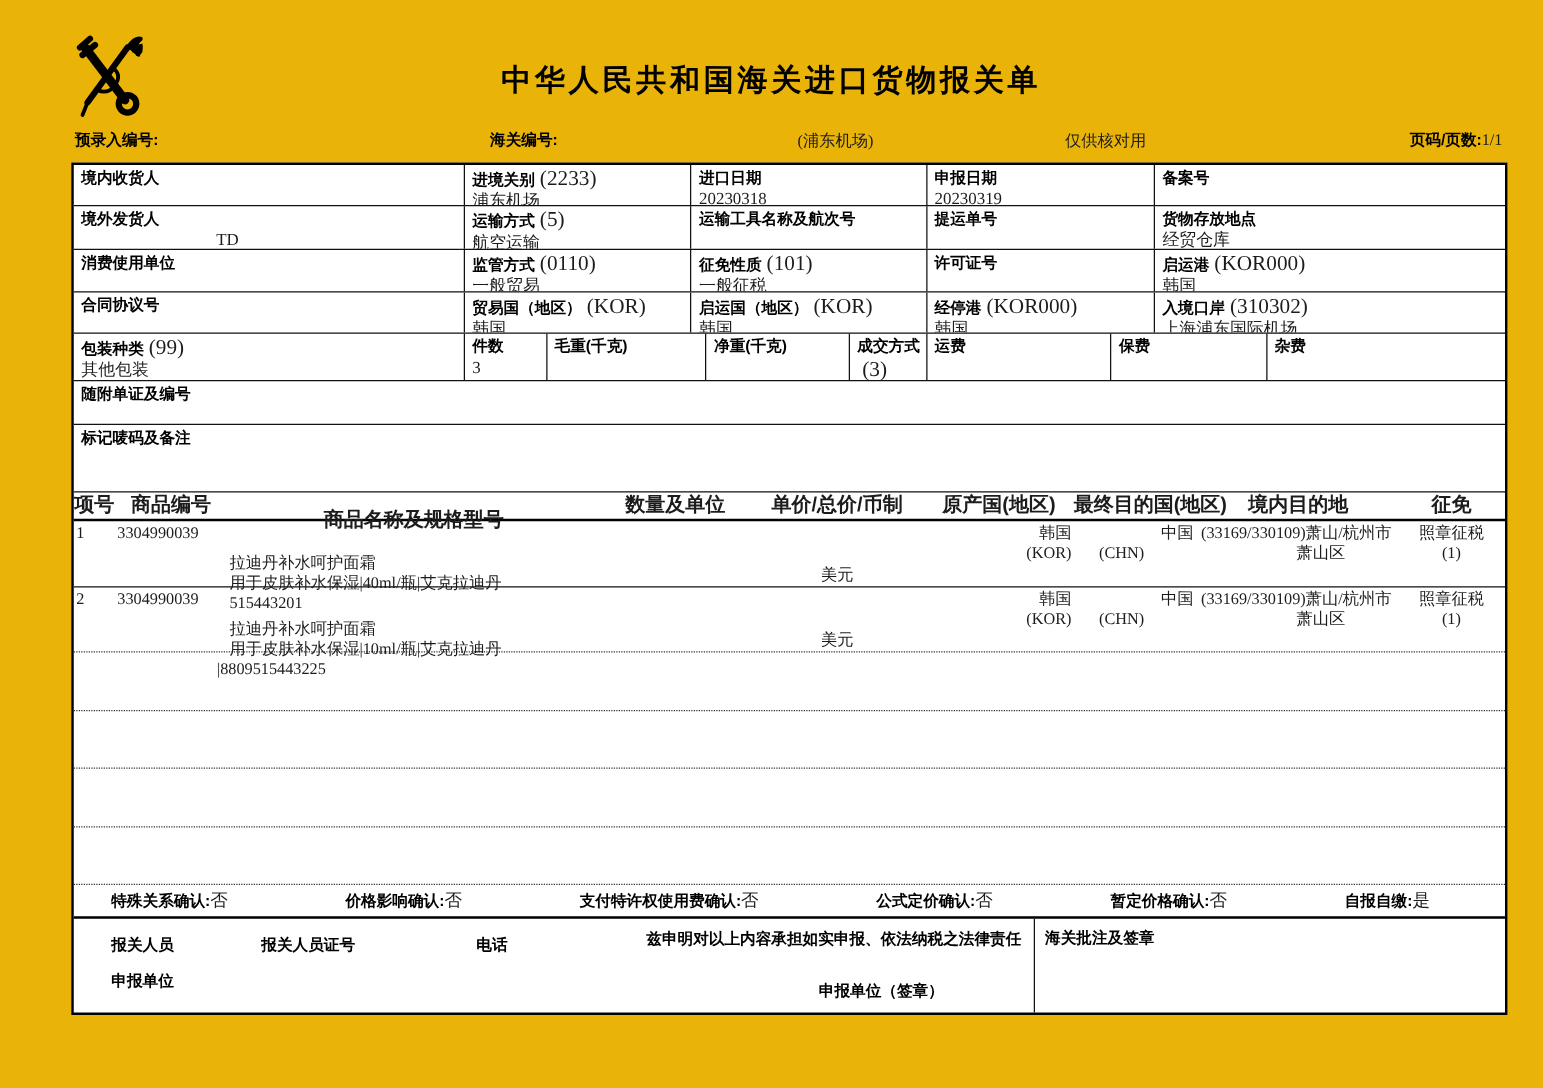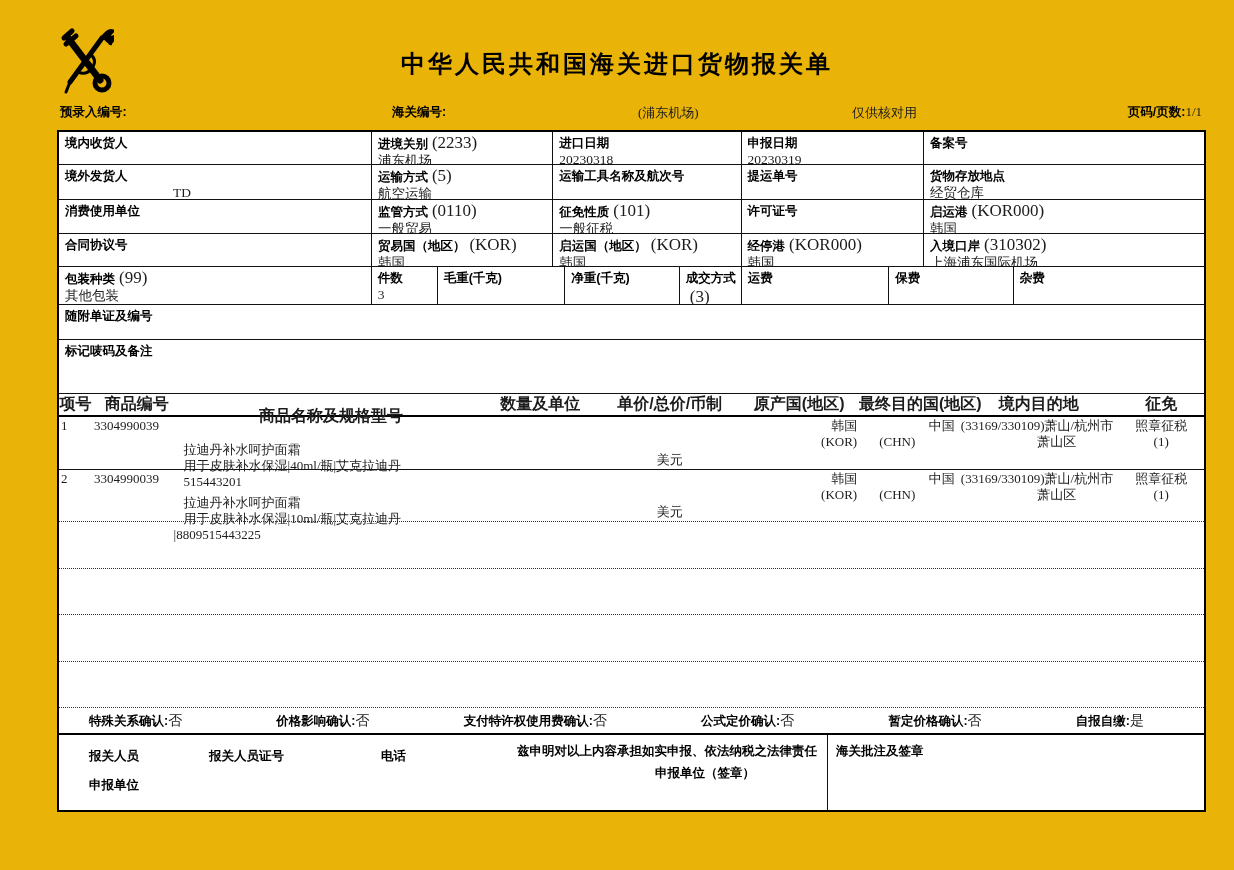--- a/index.html
+++ b/index.html
@@ -316,21 +316,21 @@
       <span class="confirm-item"><span class="lblb">自报自缴:</span><span class="v">是</span></span>
     </div>
 
     <div class="footer">
       <div class="f-left">
         <span class="p lblb" style="left:30px;top:13px">报关人员</span>
         <span class="p lblb" style="left:150px;top:13px">报关人员证号</span>
         <span class="p lblb" style="left:322px;top:13px">电话</span>
         <span class="p lblb" style="left:30px;top:42px">申报单位</span>
         <span class="p lblb statement" style="right:10px;top:8px">兹申明对以上内容承担如实申报、依法纳税之法律责任</span>
-        <span class="p lblb" style="right:72px;top:30px">申报单位（签章）</span>
+        <span class="p lblb" style="right:72px;top:50px">申报单位（签章）</span>
       </div>
       <div class="f-right">
         <span class="lblb">海关批注及签章</span>
       </div>
     </div>
 
   </div>
 </div>
 
 </body></html>

